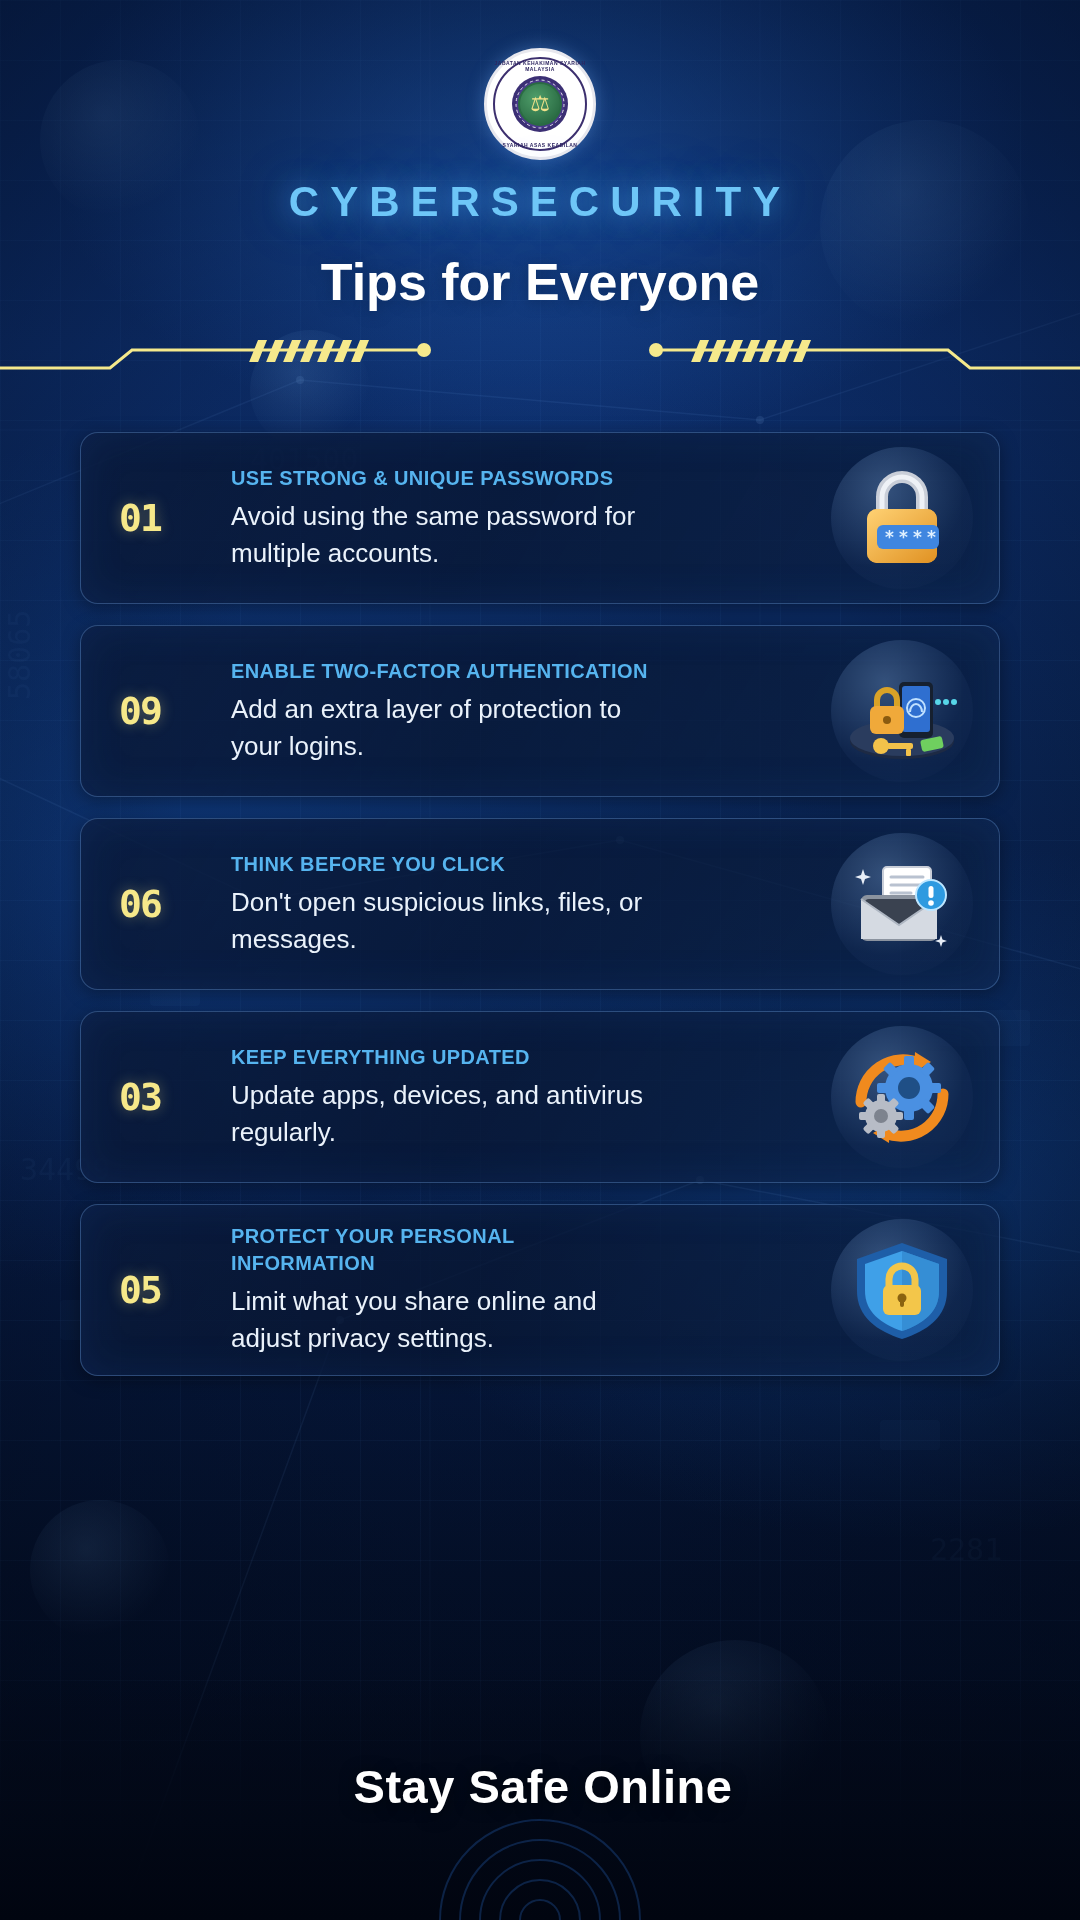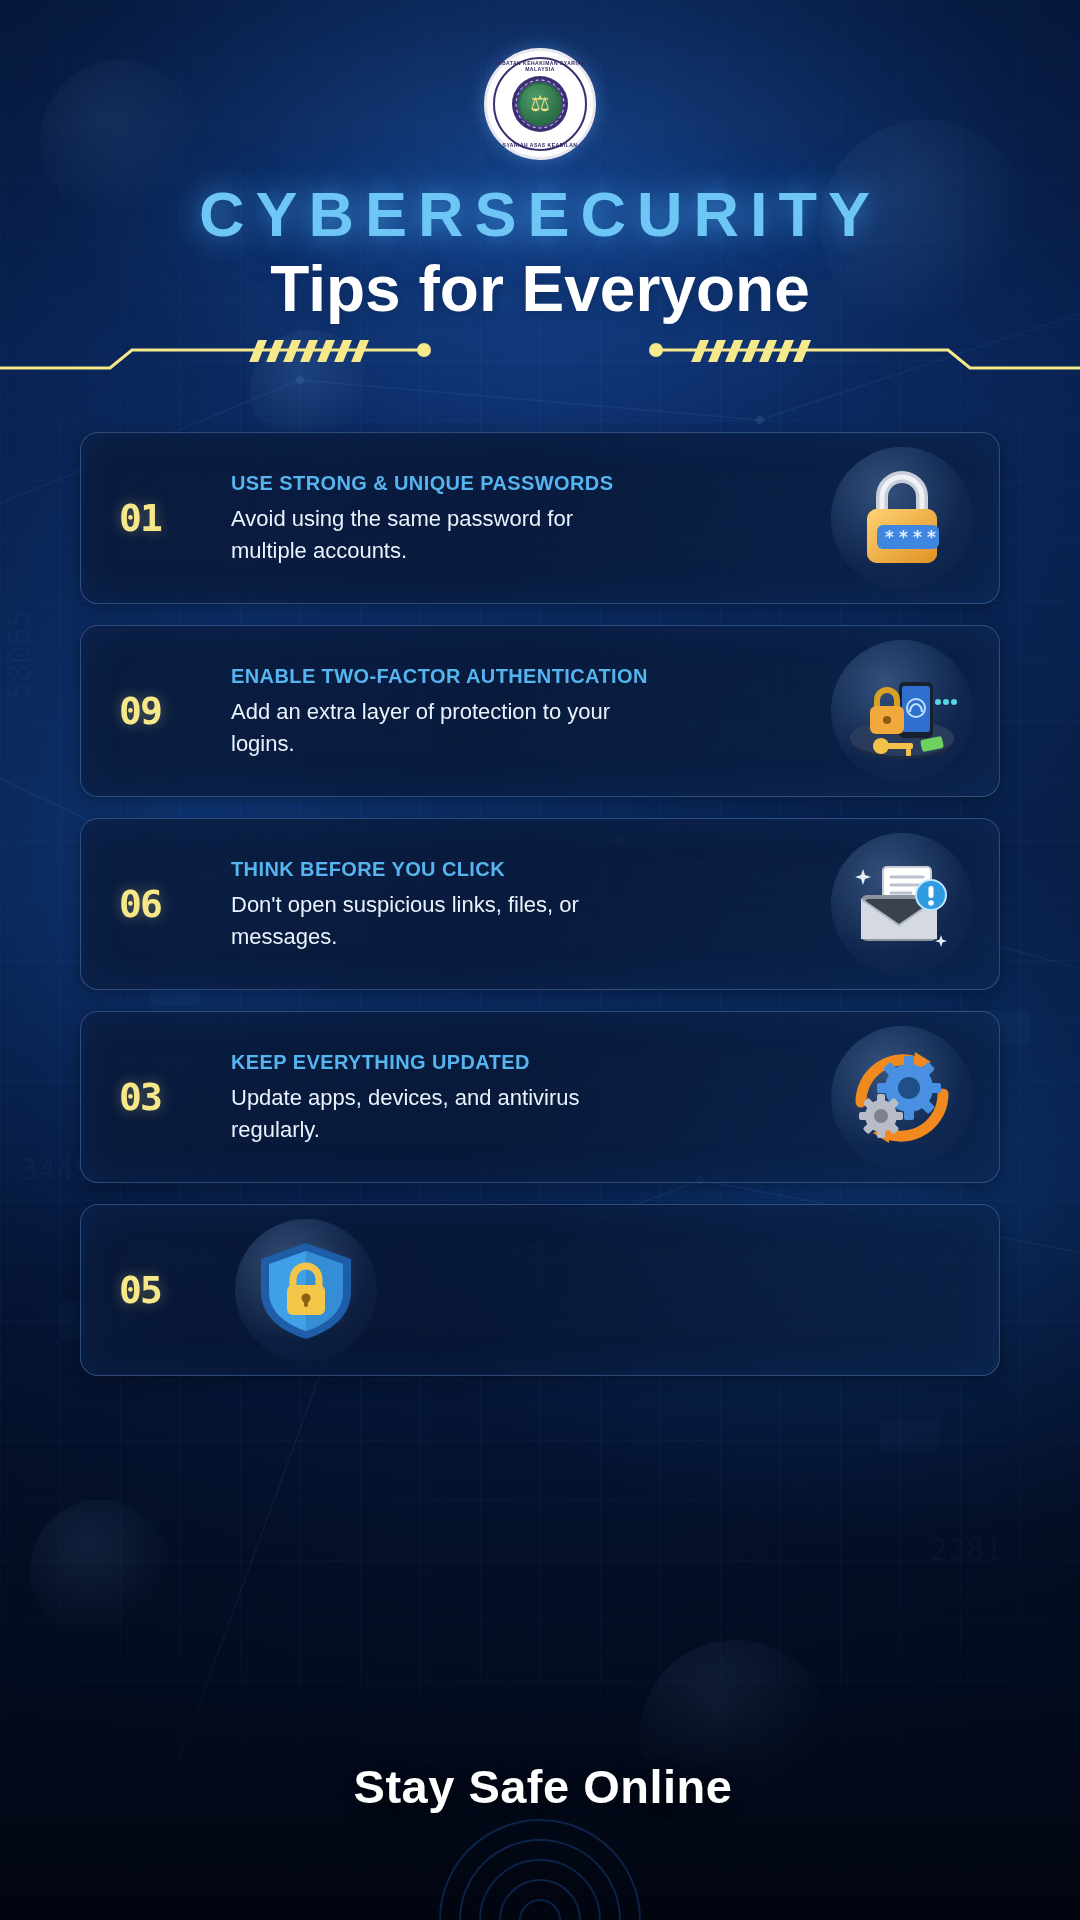--- a/index.html
+++ b/index.html
@@ -105,32 +105,32 @@
     font-weight: bold;
   }
   .logo-text-top { top: 9px; }
   .logo-text-bot { bottom: 9px; }
 
   
   .title-main {
     position: absolute;
     top: 178px; left: 0; right: 0;
     text-align: center;
-    font-size: 63px;
+    font-size: 42px;
     font-weight: bold;
     letter-spacing: 11px;
     color: #6ec6f7;
     text-shadow: 0 0 26px rgba(80,180,255,0.65), 0 0 60px rgba(60,150,255,0.35);
     font-family: "Liberation Sans", sans-serif;
   }
   .title-sub {
     position: absolute;
     top: 252px; left: 0; right: 0;
     text-align: center;
-    font-size: 64px;
+    font-size: 52px;
     font-weight: bold;
     color: #ffffff;
     text-shadow: 0 2px 14px rgba(10,40,90,0.8);
   }
 
   
   .divider { position: absolute; top: 330px; left: 0; width: 1080px; height: 56px; }
 
   
   .tips {
@@ -168,21 +168,21 @@
     font-size: 20px;
     font-weight: bold;
     letter-spacing: 0.4px;
     line-height: 1.35;
     text-transform: uppercase;
     margin-bottom: 6px;
     max-width: 420px;
   }
   .tip-desc {
     color: #eaf2fb;
-    font-size: 22px;
+    font-size: 26px;
     line-height: 1.42;
     max-width: 420px;
   }
   .tip-icon {
     flex: 0 0 150px;
     width: 150px;
     height: 150px;
     display: flex;
     align-items: center;
     justify-content: center;
@@ -459,20 +459,24 @@
               <rect x="13" y="-4" width="9" height="8" rx="2" transform="rotate(45)"></rect>
             </g>
             <circle cx="0" cy="0" r="7" fill="#7d838e"></circle>
           </g>
         </svg>
       </div>
     </div>
 
     <div class="tip-card">
       <div class="tip-num">05</div>
+      <div class="tip-body">
+        <div class="tip-title">PROTECT YOUR PERSONAL INFORMATION</div>
+        <div class="tip-desc">Limit what you share online and adjust privacy settings.</div>
+      </div>
       <div class="tip-icon">
         <div class="icon-disc"></div>
         <svg class="icon-svg" width="130" height="130" viewBox="0 0 130 130">
           <path d="M65 18 L110 34 V66 c0 26 -20 40 -45 48 C40 106 20 92 20 66 V34 Z" fill="#1e5ea8"></path>
           <path d="M65 26 L102 39 V66 c0 21 -16 33 -37 40 C44 99 28 87 28 66 V39 Z" fill="#3fa0e8"></path>
           <path d="M65 26 L102 39 V66 c0 21 -16 33 -37 40 Z" fill="#2d7fc4" opacity="0.55"></path>
           <path d="M52 62 V54 a13 13 0 0 1 26 0 V62" fill="none" stroke="#f3c64a" stroke-width="7"></path>
           <rect x="46" y="60" width="38" height="30" rx="6" fill="#f3c64a"></rect>
           <circle cx="65" cy="73" r="4.5" fill="#8a6210"></circle>
           <rect x="63" y="73" width="4" height="9" rx="2" fill="#8a6210"></rect>

